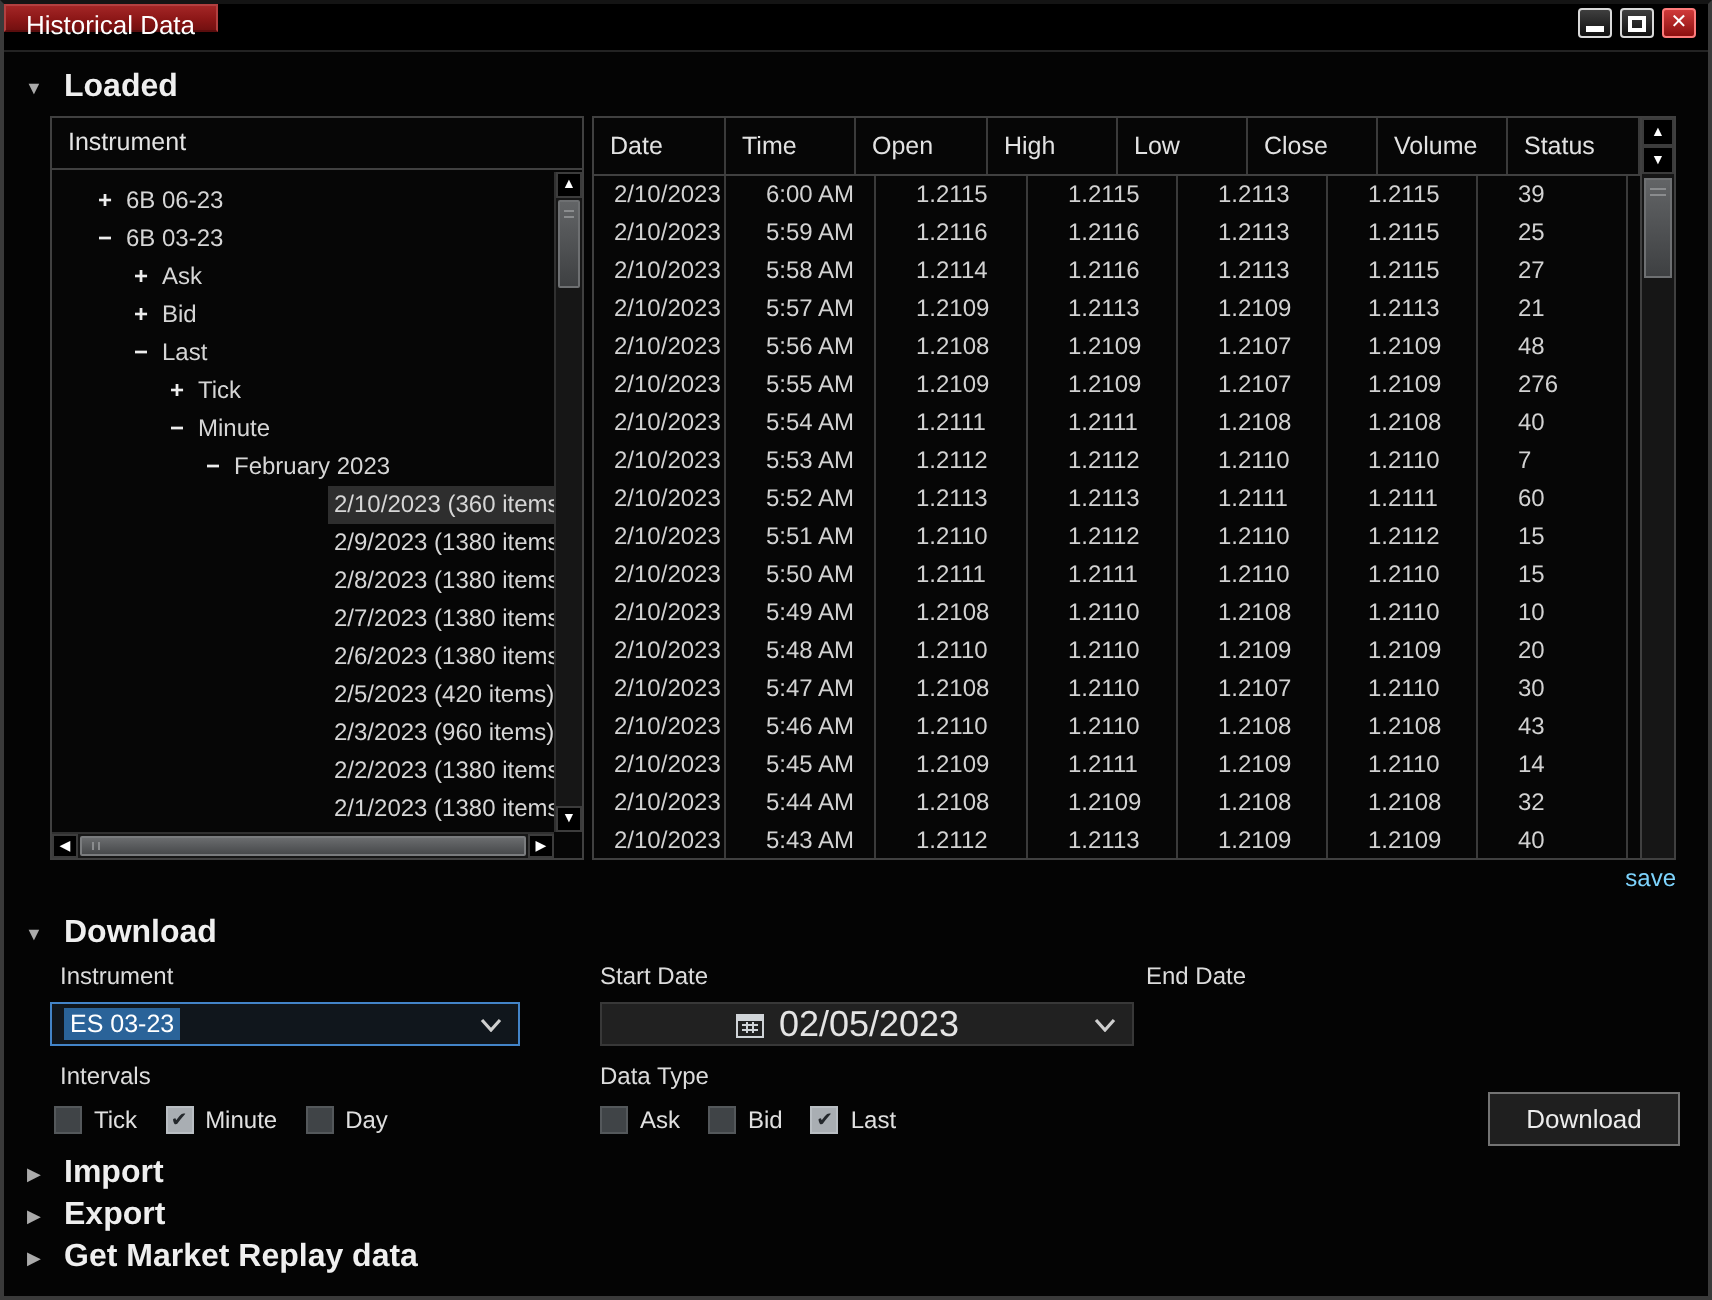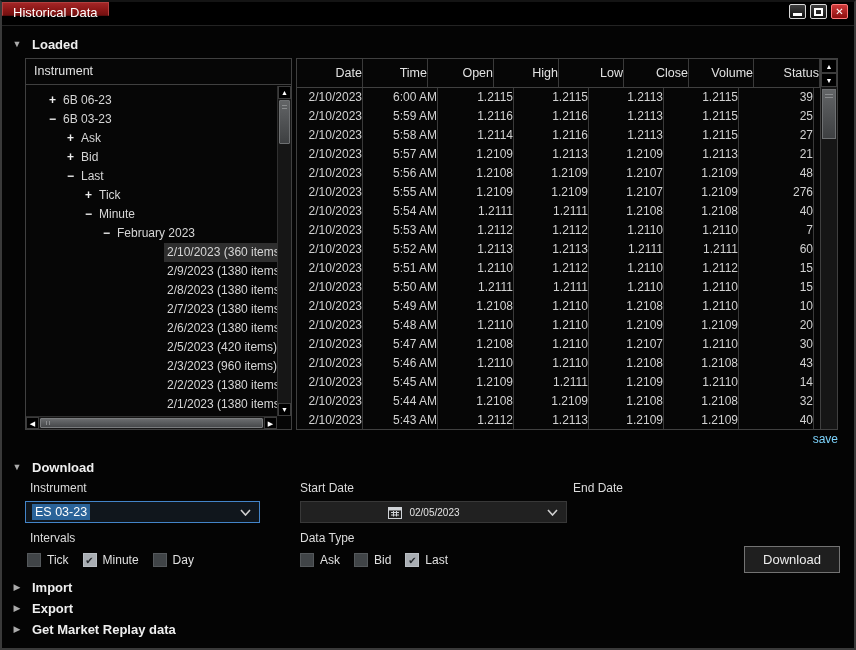--- a/index.html
+++ b/index.html
@@ -17,21 +17,21 @@
   .win-btn { width:17px; height:15px; border:1px solid #d9d9d9; border-radius:2px;
     background:linear-gradient(180deg,#3f3f3f,#101010); display:flex; align-items:center; justify-content:center; }
   .win-btn.close { background:linear-gradient(180deg,#d03a3a,#8c0f0f); border-color:#ff7b7b; }
   .glyph-min { width:9px; height:3px; background:#fff; margin-top:6px; }
   .glyph-max { width:9px; height:8px; border:2px solid #fff; }
   .glyph-x { color:#fff; font-size:10px; font-weight:bold; line-height:10px; }
 
   
   .sec-head { position:absolute; left:12px; height:16px; display:flex; align-items:center; gap:10px; cursor:default; }
   .tri { font-size:9px; color:#ababab; width:10px; text-align:center; }
-  .sec-label { font-size:13px; font-weight:bold; color:#efefef; }
+  .sec-label { font-size:16px; font-weight:bold; color:#efefef; }
 
   
   .tree-panel { position:absolute; left:25px; top:58px; width:267px; height:372px; background:#060606; border:1px solid #404040; }
   .tree-header { height:26px; line-height:25px; padding-left:8px; font-size:12.5px; color:#e3e3e3; border-bottom:1px solid #404040; }
   .tree-items { position:absolute; top:27px; left:0; right:14px; bottom:13px; overflow:hidden; padding-top:5px; }
   .tree-item { height:19px; line-height:19px; font-size:12px; color:#d6d6d6; white-space:nowrap; display:flex; }
   .tree-glyph { display:inline-block; width:14px; font-weight:bold; color:#ededed; flex:none; }
   .tree-label { flex:1; padding-right:3px; overflow:hidden; }
   .tree-item.selected .tree-label { background:#2e2e2e; margin-left:-3px; padding-left:3px; }
 
@@ -46,21 +46,21 @@
   .hscroll { position:absolute; left:0; right:14px; bottom:0; height:13px; background:#161616; border-top:1px solid #303030; }
   .hscroll .left { position:absolute; left:0; top:0; bottom:0; width:13px; }
   .hscroll .right { position:absolute; right:0; top:0; bottom:0; width:13px; }
   .hscroll .thumb { position:absolute; left:14px; right:14px; top:1px; bottom:1px;
      background:linear-gradient(180deg,#6a6c6e,#47494b); border:1px solid #7a7c7e; border-radius:1px; }
   .hgrip { position:absolute; left:5px; top:2px; bottom:2px; width:5px;
      background:repeating-linear-gradient(90deg,#8a8c8e 0 1px,transparent 1px 3px); }
 
   
   .grid-panel { position:absolute; left:296px; top:58px; width:542px; height:372px; background:#060606; border:1px solid #404040; }
-  .grid-inner { position:absolute; top:0; left:0; right:17px; bottom:0; overflow:hidden;text-align:right; }
+  .grid-inner { position:absolute; top:0; left:0; right:17px; bottom:0; overflow:hidden; }
   .grid-header-row, .grid-row { display:grid; grid-template-columns:66px 65px 66px 65px 65px 65px 65px minmax(0,1fr); }
   .grid-header-row { height:29px; border-bottom:1px solid #404040; }
   .gcell { border-right:1px solid #3a3a3a; overflow:hidden; white-space:nowrap; }
   .ghead { line-height:28px; padding-left:8px; font-size:12.5px; color:#e2e2e2; }
   .grid-row { height:19px;gap:10px; }
   .gbody { line-height:19px; padding-left:10px; font-size:12px; color:#d2d2d2; }
   .grid-scroll { position:absolute; right:0; top:0; bottom:0; width:17px; background:#161616; border-left:1px solid #404040; }
   .grid-scroll .up { position:absolute; top:0; left:0; right:0; height:14px; }
   .grid-scroll .down2 { position:absolute; top:14px; left:0; right:0; height:14px; }
   .grid-scroll .thumb { position:absolute; top:30px; left:1px; right:1px; height:50px;
@@ -68,21 +68,21 @@
   .save-link { position:absolute; right:18px; top:432px; font-size:12px; color:#7dd3fc; }
 
   
   .fld-label { position:absolute; font-size:12px; color:#dcdcdc; height:15px; }
   .combo { position:absolute; left:25px; top:501px; width:235px; height:22px; background:#10161c;
      border:1px solid #4384c8; display:flex; align-items:center; padding:0 8px 0 6px; }
   .combo-value { font-size:12.5px; color:#fff; background:#2a6399; padding:1px 3px; }
   .combo .chev { margin-left:auto; }
   .datebox { position:absolute; top:501px; width:267px; height:22px; background:#212121; border:1px solid #383838;
      display:flex; align-items:center; padding:0 8px 0 7px; gap:7px; }
-  .date-value { font-size:10px; color:#e4e4e4; }
+  .date-value { font-size:18px; color:#e4e4e4; }
   .datebox .chev { margin-left:auto; }
   .chev { display:flex; align-items:center; }
 
   .check-row { position:absolute; top:553px; display:flex; gap:14px; align-items:center; }
   .check { display:flex; align-items:center; gap:6px; }
   .checkbox { width:14px; height:14px; background:#404447; border:1px solid #54585b; display:flex;
      align-items:center; justify-content:center; font-size:10px; color:#24282c; line-height:13px; }
   .checkbox.checked { background:#a9aeb3; border-color:#b9bec3; }
   .check-label { font-size:12px; color:#e0e0e0; }
 

